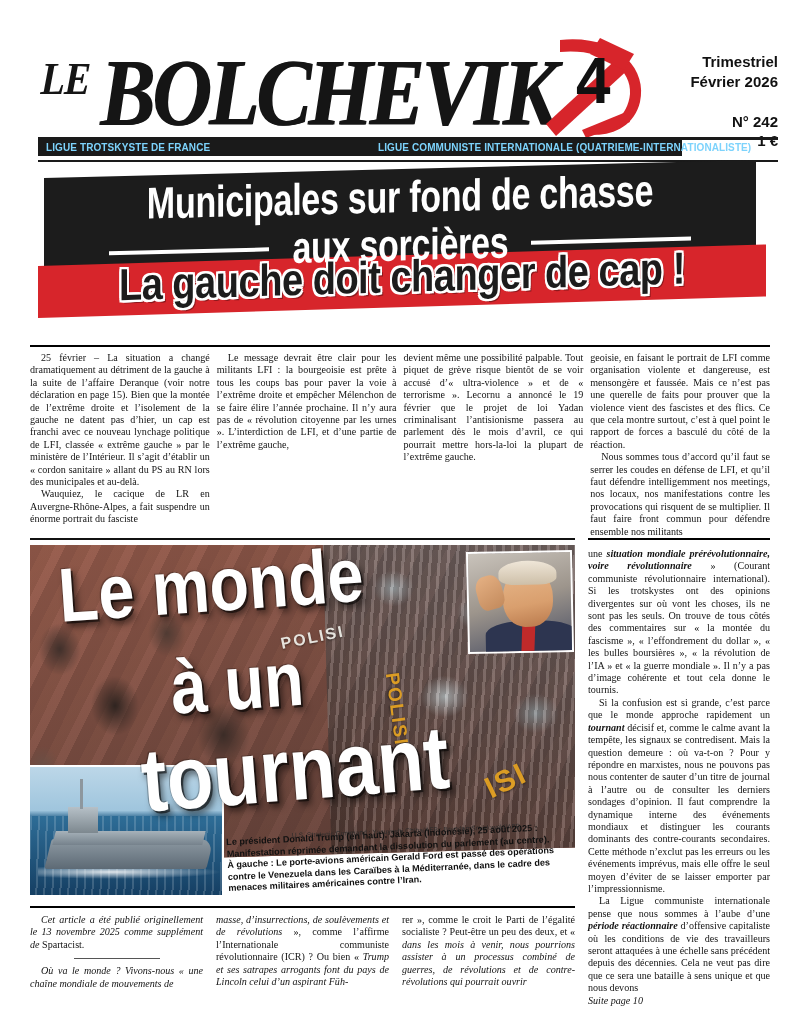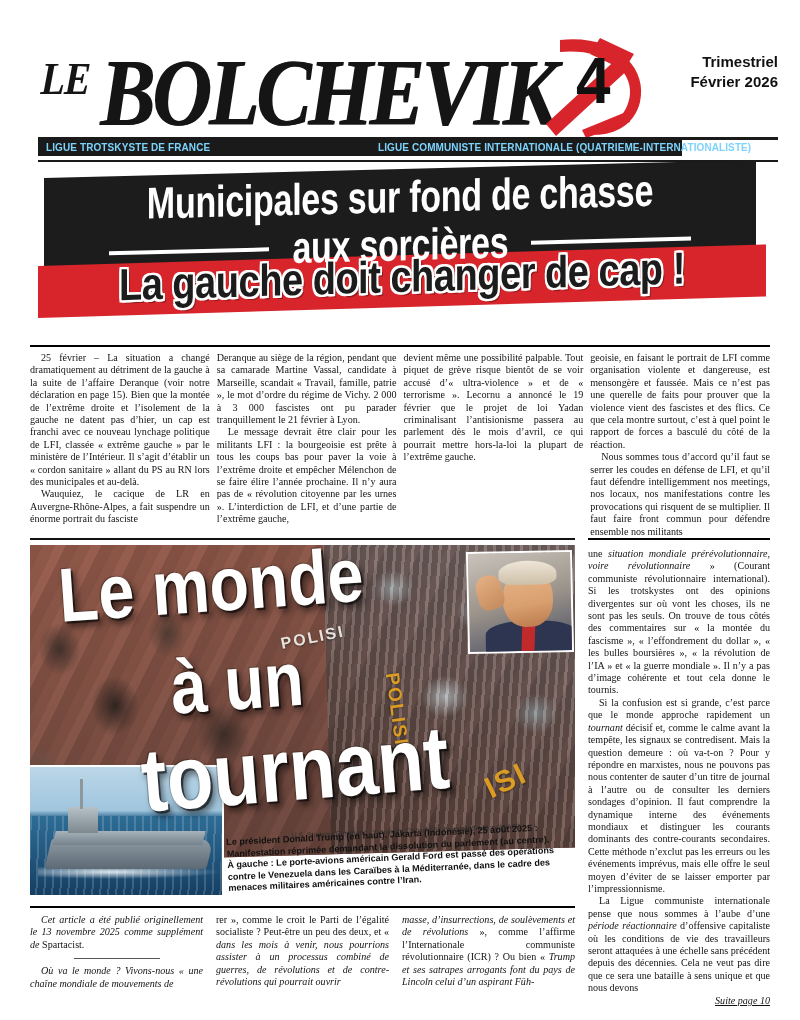--- a/index.html
+++ b/index.html
@@ -481,26 +481,25 @@
     margin: 0;
     font-family: "Liberation Serif", serif;
     font-size: 10.1px;
     line-height: 12.4px;
     text-align: justify;
     hyphens: auto;
     color: #131313;
   }
   .right-col p.indent { text-indent: 11px; }
   .right-col .suite {
-    text-align: right;
+    text-align: left;
     font-style: italic;
     margin-top: 0;
-    text-decoration: underline;
-  }
-  b.bi { font-weight: normal; font-style: italic; }
+  }
+  b.bi { font-weight: bold; font-style: italic; }
 
   
   .bottom-rule {
     position: absolute;
     left: 30px; top: 906px;
     width: 545px; height: 1.5px;
     background: #000;
   }
   .cols-bottom {
     position: absolute;
@@ -551,20 +550,24 @@
         <path d="M16 92 L92 22 L102 34 L26 104 Z" fill="#d7252b"></path>
 
         <path d="M70 6 L104 22 L94 38 L60 22 Z" fill="#d7252b"></path>
       </svg>
       <div class="emblem-four">4</div>
     </div>
 
     <div class="masthead-info">
       <div>Trimestriel</div>
       <div>Février 2026</div>
+      <div class="issue-block">
+        <div>N° 242</div>
+        <div>1 €</div>
+      </div>
     </div>
 
     <div class="masthead-rule"></div>
     <div class="banner-bar">
       <span class="banner-left">LIGUE TROTSKYSTE DE FRANCE</span>
       <span class="banner-right">LIGUE COMMUNISTE INTERNATIONALE (QUATRIEME-INTERNATIONALISTE)</span>
     </div>
     <div class="masthead-rule2"></div>
   </div>
 
@@ -586,21 +589,20 @@
 
   <div class="article-rule-top"></div>
   <div class="cols4">
 
     <div class="col">
       <p class="indent">25 février – La situation a changé dramatiquement au détriment de la gauche à la suite de l’affaire Deranque (voir notre déclaration en page 15). Bien que la montée de l’extrême droite et l’isolement de la gauche ne datent pas d’hier, un cap est franchi avec ce nouveau lynchage politique de LFI, classée « extrême gauche » par le ministère de l’Intérieur. Il s’agit d’établir un « cordon sanitaire » allant du PS au RN lors des municipales et au-delà.</p>
       <p class="indent">Wauquiez, le cacique de LR en Auvergne-Rhône-Alpes, a fait suspendre un énorme portrait du fasciste</p>
     </div>
 
     <div class="col">
-      <p>Deranque au siège de la région, pendant que sa camarade Martine Vassal, candidate à Marseille, scandait « Travail, famille, patrie », le mot d’ordre du régime de Vichy. 2 000 à 3 000 fascistes ont pu parader tranquillement le 21 février à Lyon.</p>
       <p class="indent">Le message devrait être clair pour les militants LFI : la bourgeoisie est prête à tous les coups bas pour paver la voie à l’extrême droite et empêcher Mélenchon de se faire élire l’année prochaine. Il n’y aura pas de « révolution citoyenne par les urnes ». L’interdiction de LFI, et d’une partie de l’extrême gauche,</p>
     </div>
 
     <div class="col">
       <p>devient même une possibilité palpable. Tout piquet de grève risque bientôt de se voir accusé d’« ultra-violence » et de « terrorisme ». Lecornu a annoncé le 19 février que le projet de loi Yadan criminalisant l’antisionisme passera au parlement dès le mois d’avril, ce qui pourrait mettre hors-la-loi la plupart de l’extrême gauche.</p>
     </div>
 
     <div class="col">
       <p>geoisie, en faisant le portrait de LFI comme organisation violente et dangereuse, est mensongère et faussée. Mais ce n’est pas une querelle de faits pour prouver que la violence vient des fascistes et des flics. Ce que cela montre surtout, c’est à quel point le rapport de forces a basculé du côté de la réaction.</p>
       <p class="indent">Nous sommes tous d’accord qu’il faut se serrer les coudes en défense de LFI, et qu’il faut défendre intelligemment nos meetings, nos locaux, nos manifestations contre les provocations qui risquent de se multiplier. Il faut faire front commun pour défendre ensemble nos militants</p>
@@ -661,21 +663,21 @@
   <div class="bottom-rule"></div>
   <div class="cols-bottom">
 
     <div>
       <p class="indent"><span>Cet article a été publié originellement le 13 novembre 2025 comme supplément de </span><span class="roman">Spartacist.</span></p>
       <div class="sep-line"></div>
       <p class="indent">Où va le monde ? Vivons-nous « une chaîne mondiale de mouvements de</p>
     </div>
 
     <div>
+      <p><span>masse, d’insurrections, de soulèvements et de révolutions</span><span class="roman"> », comme l’affirme l’Internationale communiste révolutionnaire (ICR) ? Ou bien « </span><span>Trump et ses satrapes arrogants font du pays de Lincoln celui d’un aspirant Füh-</span></p>
+    </div>
+
+    <div>
       <p><span class="roman">rer », comme le croit le Parti de l’égalité socialiste ? Peut-être un peu des deux, et « </span><span>dans les mois à venir, nous pourrions assister à un processus combiné de guerres, de révolutions et de contre-révolutions qui pourrait ouvrir</span></p>
     </div>
-
-    <div>
-      <p><span>masse, d’insurrections, de soulèvements et de révolutions</span><span class="roman"> », comme l’affirme l’Internationale communiste révolutionnaire (ICR) ? Ou bien « </span><span>Trump et ses satrapes arrogants font du pays de Lincoln celui d’un aspirant Füh-</span></p>
-    </div>
   </div>
 
 </div>
 
 </body></html>

